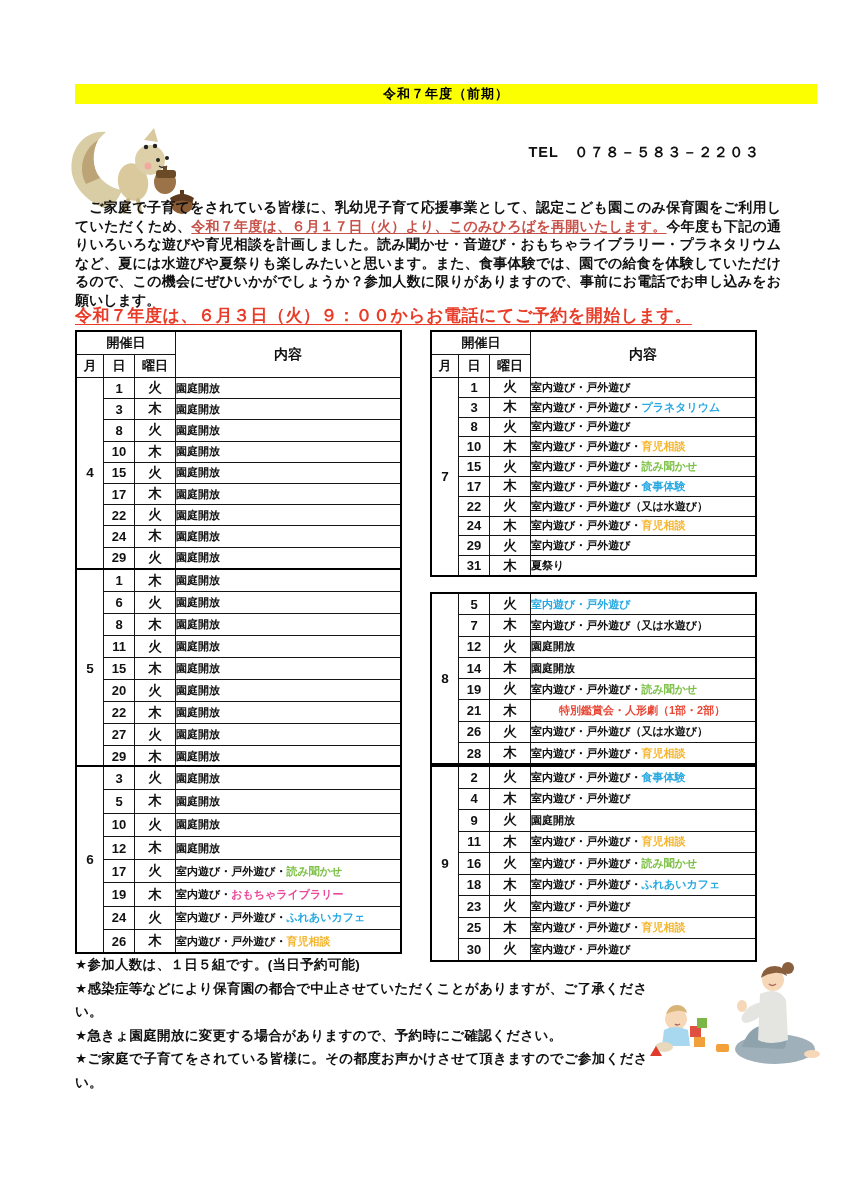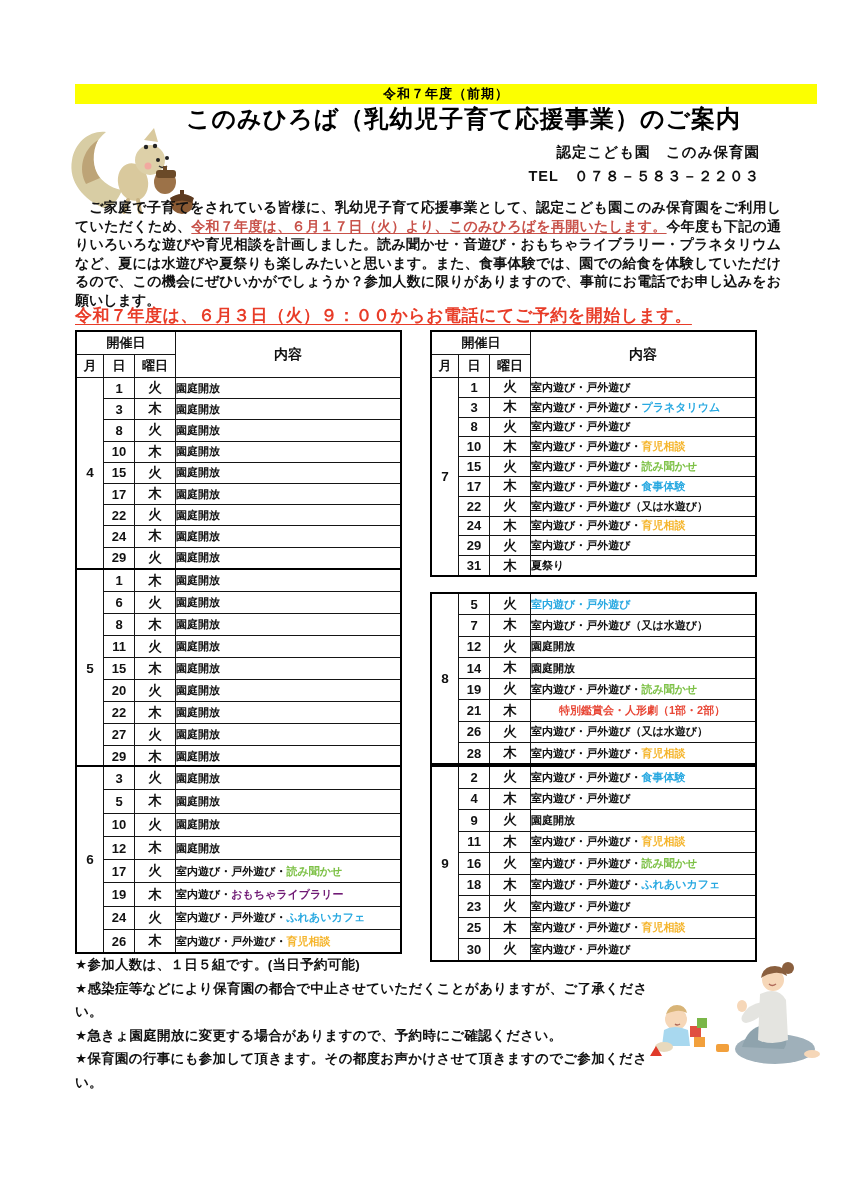--- a/index.html
+++ b/index.html
@@ -63,21 +63,20 @@
   
   .mother-baby{position:absolute; left:642px; top:952px; width:182px; height:118px;}
 </style>
 </head>
 <body>
 
 <div class="page">
 
   <div class="banner" style="background: rgb(252, 255, 0);">令和７年度（前期）</div>
 
-  <h1 class="title">このみひろば（乳幼児子育て応援事業）のご案内</h1>
 
   <svg class="squirrel" viewBox="0 0 130 98" aria-hidden="true">
     <path d="M38,88 C18,80 2,62 6,40 C9,22 24,10 40,12 C30,20 24,32 28,46 C32,60 44,68 56,70 C52,80 46,88 38,88 Z" fill="#d8cda4"></path>
     <path d="M20,64 C12,50 16,30 32,20 C26,32 26,48 34,58 Z" fill="#bda477"></path>
     <ellipse cx="67" cy="62" rx="15" ry="19" fill="#d9c99d" transform="rotate(-12 67 62)"></ellipse>
     <path d="M78,20 l10,-12 l4,14 Z" fill="#d9c99d"></path>
     <circle cx="84" cy="40" r="15" fill="#ddd0a8"></circle>
     <circle cx="80" cy="27" r="2.2" fill="#222"></circle>
     <circle cx="89" cy="26" r="2.2" fill="#222"></circle>
     <circle cx="92" cy="40" r="2" fill="#222"></circle>
@@ -87,21 +86,20 @@
     <ellipse cx="99" cy="62" rx="11" ry="12" fill="#9c7248"></ellipse>
     <rect x="90" y="50" width="20" height="8" rx="3" fill="#6b4a28"></rect>
     <rect x="97" y="46" width="4" height="5" fill="#6b4a28"></rect>
     <path d="M62,80 l-4,12 M72,80 l2,12" stroke="#c9b485" stroke-width="4" stroke-linecap="round"></path>
     <ellipse cx="116" cy="84" rx="11" ry="10" fill="#8a5a33"></ellipse>
     <path d="M104,78 q12,-8 24,0 l-2,5 q-10,-5 -20,0 Z" fill="#5d3a1f"></path>
     <rect x="114" y="70" width="4" height="6" fill="#5d3a1f"></rect>
   </svg>
 
   <div class="org">
-    <div>認定こども園　このみ保育園</div>
     <div>TEL　０７８－５８３－２２０３</div>
   </div>
 
   <p class="intro"><span>　ご家庭で子育てをされている皆様に、乳幼児子育て応援事業として、認定こども園このみ保育園をご利用していただくため、</span><span class="hl" id="intro-hl" style="color: rgb(200, 82, 74);">令和７年度は、６月１７日（火）より、このみひろばを再開いたします。</span><span>今年度も下記の通りいろいろな遊びや育児相談を計画しました。読み聞かせ・音遊び・おもちゃライブラリー・プラネタリウムなど、夏には水遊びや夏祭りも楽しみたいと思います。また、食事体験では、園での給食を体験していただけるので、この機会にぜひいかがでしょうか？参加人数に限りがありますので、事前にお電話でお申し込みをお願いします。</span></p>
 
   <div class="reservation" id="reservation-line" style="color: rgb(232, 60, 40);">令和７年度は、６月３日（火）９：００からお電話にてご予約を開始します。</div>
 
   <div class="tblhost pos-0">
       <table class="sched tbl-0">
         <thead>
@@ -242,21 +240,21 @@
             <td class="c-content"><span style="color: rgb(17, 17, 17);">園庭開放</span></td>
           </tr>
           <tr>
             <td class="c-day">17</td>
             <td class="c-wd">火</td>
             <td class="c-content"><span style="color: rgb(17, 17, 17);">室内遊び・戸外遊び・</span><span style="color: rgb(125, 193, 70);">読み聞かせ</span></td>
           </tr>
           <tr>
             <td class="c-day">19</td>
             <td class="c-wd">木</td>
-            <td class="c-content"><span style="color: rgb(17, 17, 17);">室内遊び・</span><span style="color: #701a75;">おもちゃライブラリー</span></td>
+            <td class="c-content"><span style="color: rgb(17, 17, 17);">室内遊び・</span><span style="color: #ec4899;">おもちゃライブラリー</span></td>
           </tr>
           <tr>
             <td class="c-day">24</td>
             <td class="c-wd">火</td>
             <td class="c-content"><span style="color: rgb(17, 17, 17);">室内遊び・戸外遊び・</span><span style="color: rgb(41, 169, 225);">ふれあいカフェ</span></td>
           </tr>
           <tr>
             <td class="c-day">26</td>
             <td class="c-wd">木</td>
             <td class="c-content"><span style="color: rgb(17, 17, 17);">室内遊び・戸外遊び・</span><span style="color: rgb(245, 181, 44);">育児相談</span></td>
@@ -429,21 +427,21 @@
             <td class="c-content"><span style="color: rgb(17, 17, 17);">室内遊び・戸外遊び</span></td>
           </tr>
         </tbody>
       </table>
     </div>
 
   <div class="notes" id="notes-host">
       <div class="note-line">★参加人数は、１日５組です。(当日予約可能)</div>
       <div class="note-line">★感染症等などにより保育園の都合で中止させていただくことがありますが、ご了承ください。</div>
       <div class="note-line">★急きょ園庭開放に変更する場合がありますので、予約時にご確認ください。</div>
-      <div class="note-line">★保育園の行事にも参加して頂きます。その都度お声かけさせて頂きますのでご参加ください。</div>
+      <div class="note-line">★ご家庭で子育てをされている皆様に。その都度お声かけさせて頂きますのでご参加ください。</div>
     </div>
 
   <svg class="mother-baby" viewBox="0 0 182 118" aria-hidden="true">
 
     <ellipse cx="133" cy="97" rx="40" ry="15" fill="#9fb0ba"></ellipse>
     <path d="M100,95 q6,-20 22,-22 l18,0 q8,14 2,24 Z" fill="#8fa3ad"></path>
     <path d="M118,42 q18,-8 26,6 l2,40 q-16,6 -30,0 Z" fill="#e4e4e0"></path>
     <path d="M120,50 q-14,2 -20,14 q-2,6 4,7 q10,-2 18,-10 Z" fill="#e4e4e0"></path>
     <ellipse cx="100" cy="54" rx="5" ry="6" fill="#f6d7b8"></ellipse>
     <circle cx="131" cy="28" r="11" fill="#f6d7b8"></circle>

